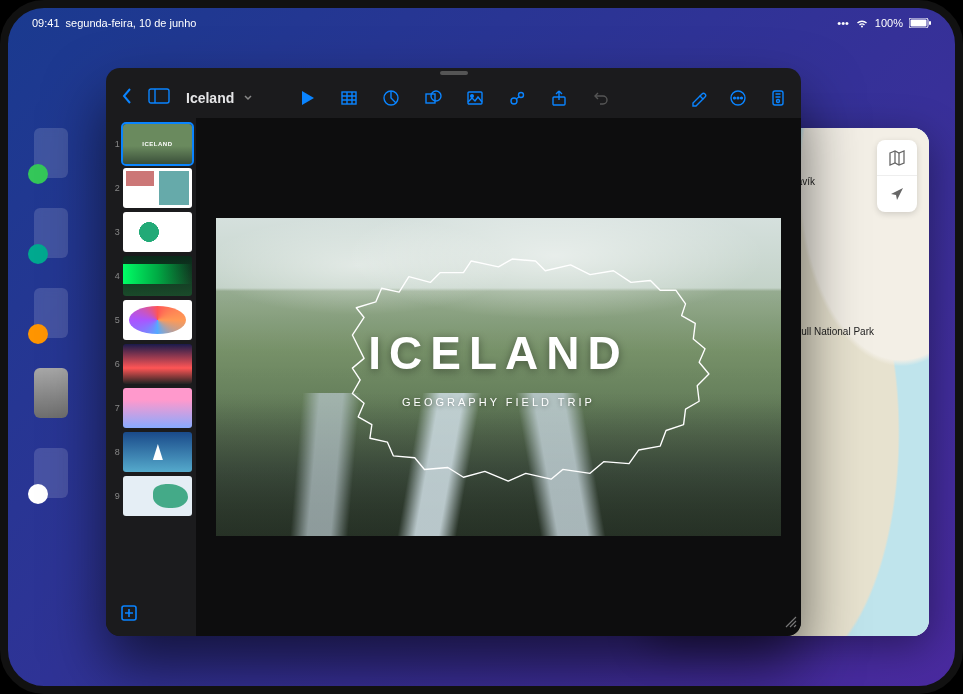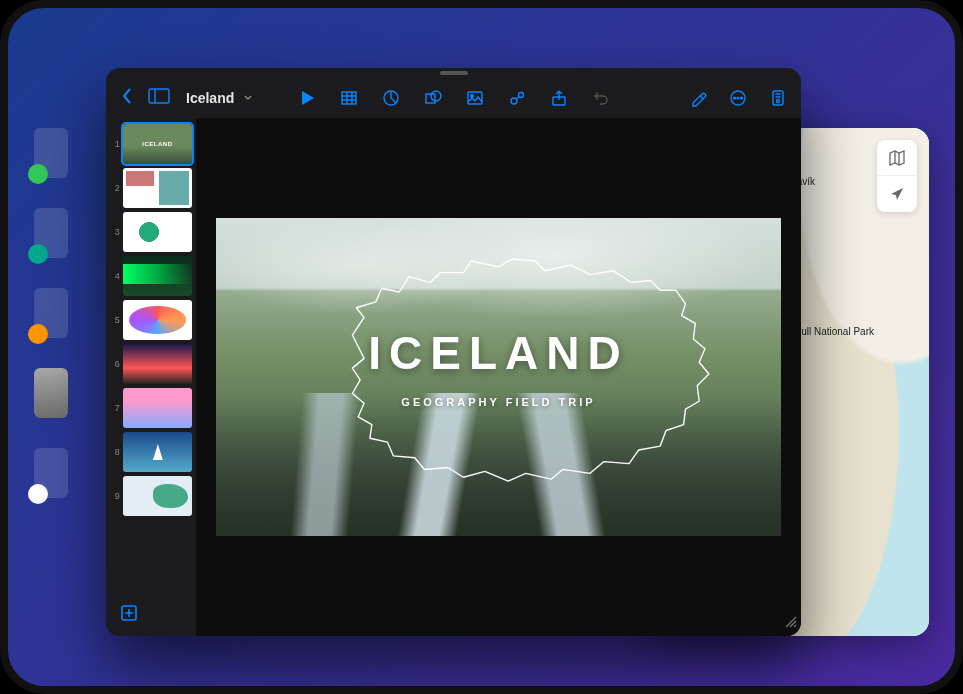--- a/index.html
+++ b/index.html
@@ -154,30 +154,48 @@
 }
 .outline-svg { position:absolute; inset:0; width:100%; height:100%; z-index:2; }
 .slide-title {
   position:absolute; z-index:3; width:100%; top:34%; text-align:center;
   color:#fff; font-weight:600; letter-spacing:8px;
   text-shadow: 0 2px 8px rgba(0,0,0,0.4);
 }
 .slide-title .big { font-size:46px; }
 .slide-subtitle {
   position:absolute; z-index:3; width:100%; top:56%; text-align:center;
-  color:#fff; font-size:11px; font-weight:700; letter-spacing:3px;
+  color:#fff; font-size:11px; font-weight:400; letter-spacing:3px;
   text-shadow: 0 1px 4px rgba(0,0,0,0.4);
 }
 .resize-handle{position:absolute; right:4px; bottom:4px; color:#666;}
 </style>
 </head>
 <body>
 
 <div class="device-frame">
 
+  <div class="status-bar">
+    <div class="status-left">
+      <span>09:41</span>
+      <span>segunda-feira, 10 de junho</span>
+    </div>
+    <div class="status-right">
+      <span>•••</span>
+      <svg width="14" height="10" viewBox="0 0 14 10">
+          <path d="M7 9.5a1 1 0 100-2 1 1 0 000 2zm-3-3a4.5 4.5 0 016 0l-1 1a3 3 0 00-4 0zm-2-2a7.5 7.5 0 0110 0l-1 1a6 6 0 00-8 0z"></path>
+        </svg>
+      <span>100%</span>
+      <svg width="22" height="10" viewBox="0 0 22 10">
+          <rect x="0" y="0" width="19" height="10" rx="2" fill="none" stroke="#fff"></rect>
+          <rect x="1.5" y="1.5" width="16" height="7" rx="1" fill="#fff"></rect>
+          <rect x="20" y="3" width="2" height="4" rx="1" fill="#fff"></rect>
+        </svg>
+    </div>
+  </div>
 
   <div class="app-switcher">
     <div class="switcher-tile">
         <span class="icon-dot icon-messages"></span>
       </div>
     <div class="switcher-tile">
         <span class="icon-dot icon-find"></span>
       </div>
     <div class="switcher-tile">
         <span class="icon-dot icon-calc"></span>

